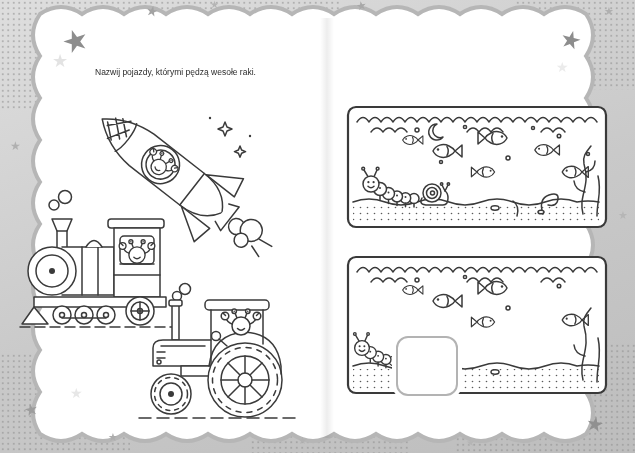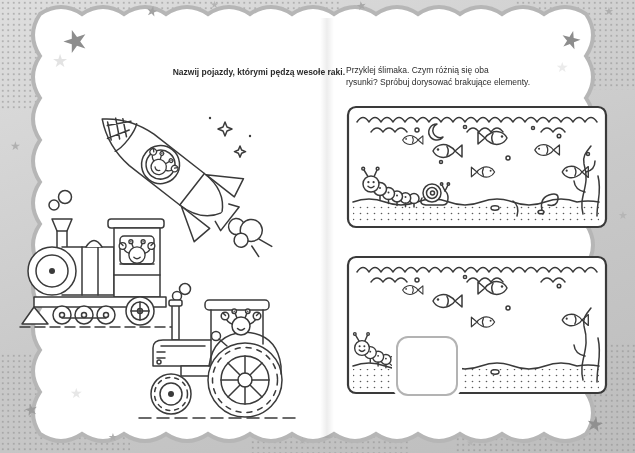--- a/index.html
+++ b/index.html
@@ -8,21 +8,21 @@
           font-family:"Liberation Sans", sans-serif;}
   .ht{position:absolute;z-index:1;opacity:.55;
       background-image:radial-gradient(#8f8f8f 1.1px,rgba(0,0,0,0) 1.25px);
       background-size:5.5px 5.5px;}
   #cloud{position:absolute;left:0;top:0;z-index:2;}
   .star{position:absolute;z-index:3;line-height:1;user-select:none;}
   .fold{position:absolute;z-index:3;left:320px;top:18px;width:14px;height:420px;
         background:linear-gradient(90deg,rgba(0,0,0,0),rgba(0,0,0,.07) 50%,rgba(0,0,0,0));}
   .instr{position:absolute;z-index:4;font-size:8.5px;line-height:12px;color:#2b2b2b;}
   .instr span{display:block;}
-  #instr-left{left:95px;top:66px;width:250px;text-align:right;font-weight:bold;}
+  #instr-left{left:95px;top:66px;width:250px;text-align:left;}
   #instr-right{left:346px;top:64px;width:250px;text-align:left;}
   svg.art{position:absolute;z-index:4;overflow:visible;stroke:#3a3a3a;fill:none;
           stroke-width:1.5;stroke-linecap:round;stroke-linejoin:round;}
   #art-left{left:38px;top:94px;}
   #scene1{left:345px;top:104px;}
   #scene2{left:345px;top:254px;}
   #sticker{position:absolute;z-index:5;left:396px;top:336px;width:58px;height:56px;
            background:#fff;border:2.5px solid #b3b3b3;border-radius:12px;
            box-shadow:0 0 0 4px #fff;}
 </style>
@@ -61,24 +61,20 @@
   <div class="star" style="left:466px;top:438px;font-size:10px;color:#b5b5b5;">★</div>
   <div class="star" style="left:52px;top:52px;font-size:18px;color:#e3e3e3;">★</div>
   <div class="star" style="left:556px;top:60px;font-size:14px;color:#ebebeb;">★</div>
   <div class="star" style="left:70px;top:386px;font-size:14px;color:#e7e7e7;">★</div>
   <div class="star" style="left:560px;top:368px;font-size:16px;color:#e7e7e7;">★</div>
 
   <div class="fold"></div>
 
   <div class="instr" id="instr-left">
     <span>Nazwij pojazdy, którymi pędzą wesołe raki.</span>
-  </div>
-  <div class="instr" id="instr-right">
-    <span>Przyklej ślimaka. Czym różnią się oba</span>
-    <span>rysunki? Spróbuj dorysować brakujące elementy.</span>
   </div>
 
   <svg width="0" height="0" style="position:absolute" aria-hidden="true">
     <defs>
       <g id="fish">
         <path d="M-12,0 C-9,-6 -2,-8 4,-5 C7,-3.5 9,-2 10,0 C9,2 7,3.5 4,5 C-2,8 -9,6 -12,0 Z" fill="#fff"></path>
         <path d="M10,0 L17,-6 L17,6 Z" fill="#fff"></path>
         <circle cx="-7" cy="-1.5" r="1.2" fill="#3a3a3a" stroke="none"></circle>
         <path d="M2,-4.5 q2.5,4.5 0,9"></path>
       </g>

